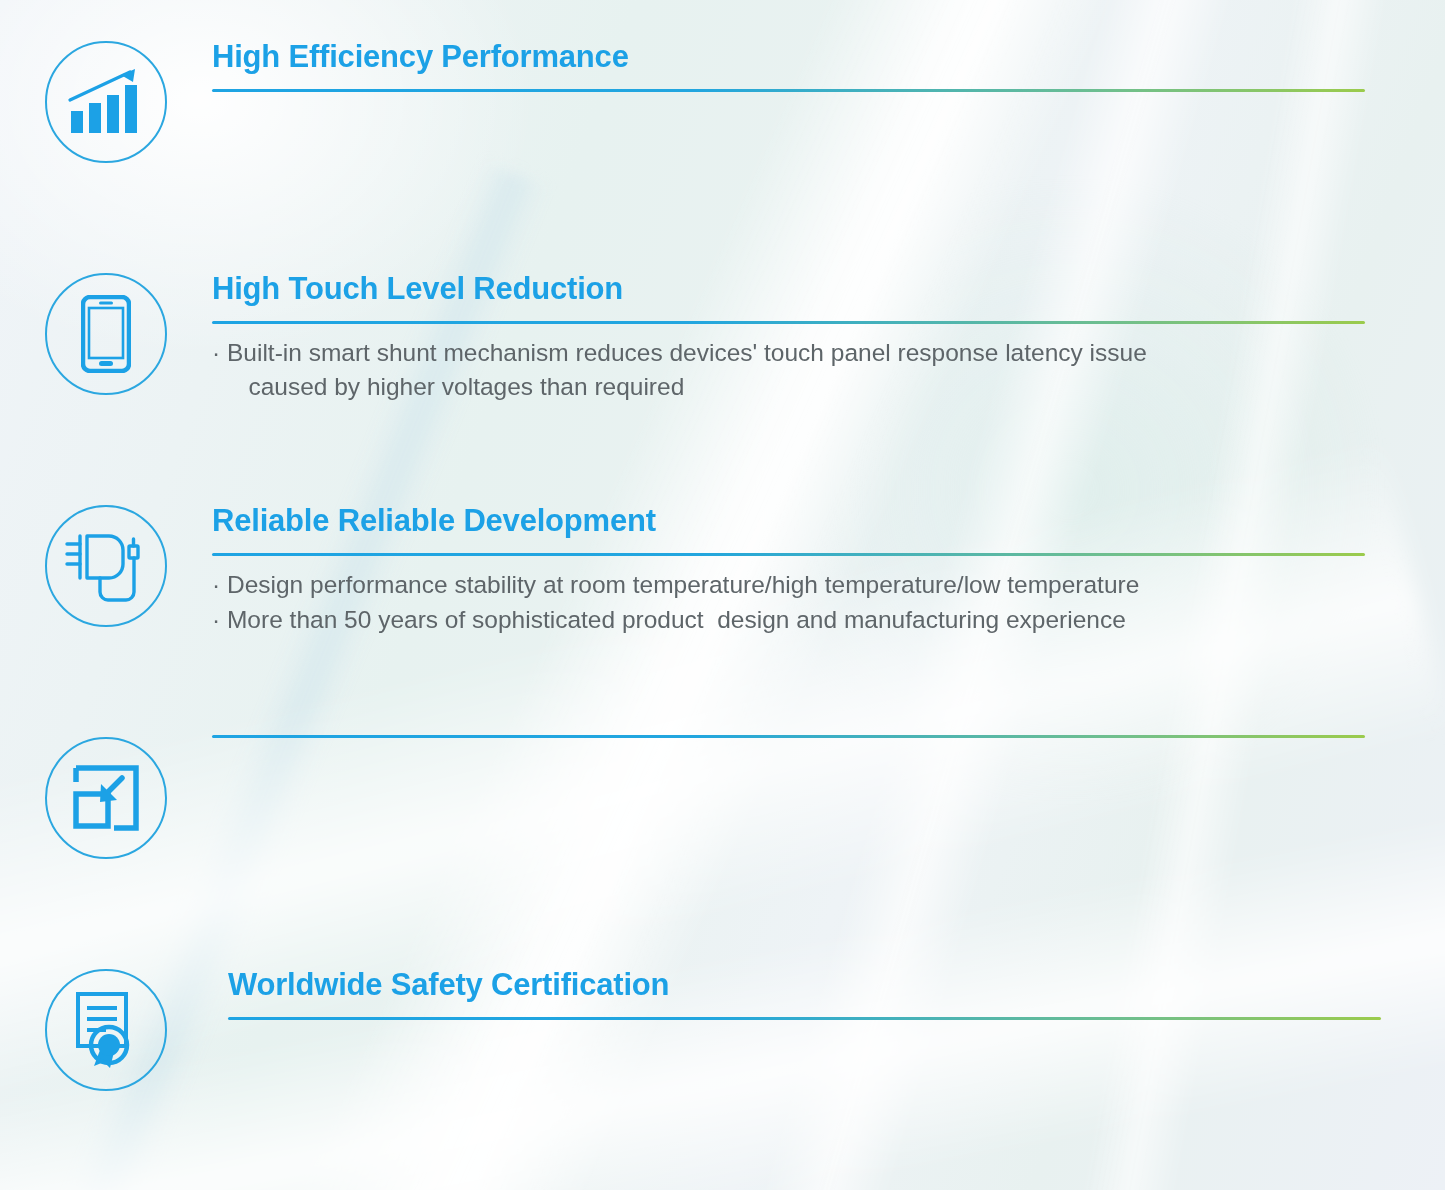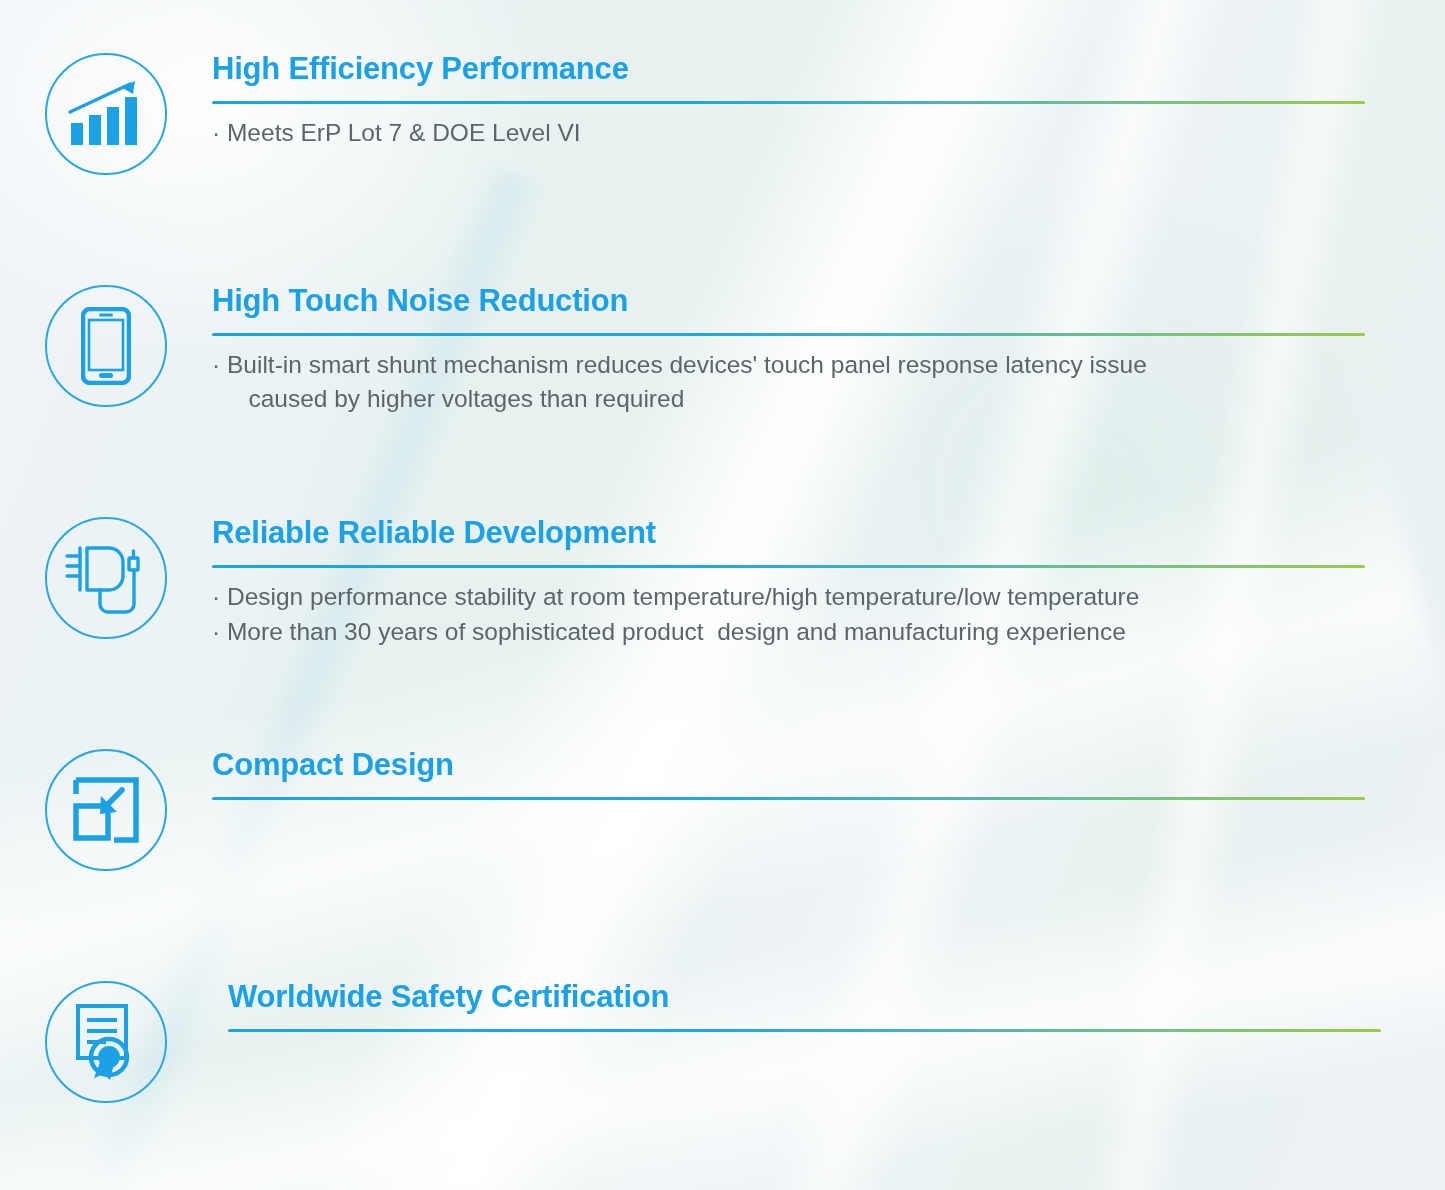--- a/index.html
+++ b/index.html
@@ -120,21 +120,21 @@
     left: 760px;
     width: 620px;
     height: 620px;
     background: radial-gradient(ellipse at center, rgba(214,236,230,0.55) 0%, rgba(214,236,230,0) 72%);
     filter: blur(4px);
   }
 
   .features {
     position: relative;
     z-index: 3;
-    padding-top: 37px;
+    padding-top: 25px;
   }
 
   .feature-row {
     position: relative;
     display: flex;
     align-items: flex-start;
     height: 232px;
     box-sizing: border-box;
   }
   .feature-row.last { height: 200px; gap: 16px; }
@@ -225,39 +225,36 @@
             <g stroke="#1ca1e6" stroke-width="3.2" fill="none" stroke-linecap="round">
               <line x1="3" y1="33" x2="63" y2="5"></line>
             </g>
             <polygon points="68,2 66,15 54,8" fill="#1ca1e6"></polygon>
           </svg>
         </div>
       </div>
       <div class="feature-body">
         <div class="feature-title">High Efficiency Performance</div>
         <div class="divider"></div>
-        <ul class="bullets">
-          <li class="bullet">· Meets ErP Lot 7 &amp; DOE Level VI</li>
-        </ul>
       </div>
     </div>
 
     <div class="feature-row">
       <div class="icon-wrap">
         <div class="icon-circle">
           <svg width="50" height="78" viewBox="0 0 50 78" aria-hidden="true">
             <rect x="2" y="2" width="46" height="74" rx="7" ry="7" fill="none" stroke="#1ca1e6" stroke-width="4.5"></rect>
             <rect x="8" y="13" width="34" height="50" fill="none" stroke="#1ca1e6" stroke-width="2.6"></rect>
             <rect x="18" y="6.5" width="14" height="3" rx="1.5" fill="#1ca1e6"></rect>
             <rect x="18" y="66" width="14" height="5" rx="2.5" fill="#1ca1e6"></rect>
           </svg>
         </div>
       </div>
       <div class="feature-body">
-        <div class="feature-title">High Touch Noise Reduction</div>
+        <div class="feature-title">High Touch Level Reduction</div>
         <div class="divider"></div>
         <ul class="bullets">
           <li class="bullet">· Built-in smart shunt mechanism reduces devices' touch panel response latency issue
    caused by higher voltages than required</li>
         </ul>
       </div>
     </div>
 
     <div class="feature-row">
       <div class="icon-wrap">
@@ -274,39 +271,38 @@
               <line x1="70.5" y1="13" x2="70.5" y2="20"></line>
             </g>
           </svg>
         </div>
       </div>
       <div class="feature-body">
         <div class="feature-title">Reliable Reliable Development</div>
         <div class="divider"></div>
         <ul class="bullets">
           <li class="bullet">· Design performance stability at room temperature/high temperature/low temperature</li>
-          <li class="bullet">· More than 30 years of sophisticated product  design and manufacturing experience</li>
+          <li class="bullet">· More than 50 years of sophisticated product  design and manufacturing experience</li>
         </ul>
       </div>
     </div>
 
     <div class="feature-row">
       <div class="icon-wrap">
         <div class="icon-circle">
           <svg width="72" height="72" viewBox="0 0 72 72" aria-hidden="true">
             <path d="M6 6 h60 v60 h-22" fill="none" stroke="#1ca1e6" stroke-width="5.5"></path>
             <path d="M6 6 v14" fill="none" stroke="#1ca1e6" stroke-width="5.5"></path>
             <rect x="6" y="32" width="32" height="32" fill="none" stroke="#1ca1e6" stroke-width="5.5"></rect>
             <line x1="52" y1="16" x2="34" y2="34" stroke="#1ca1e6" stroke-width="5.5" stroke-linecap="round"></line>
             <polygon points="30,40 31,22 47,38" fill="#1ca1e6"></polygon>
           </svg>
         </div>
       </div>
       <div class="feature-body">
-        <div class="feature-title">Compact Design</div>
         <div class="divider"></div>
       </div>
     </div>
 
     <div class="feature-row last">
       <div class="icon-wrap">
         <div class="icon-circle">
           <svg width="76" height="80" viewBox="0 0 76 80" aria-hidden="true">
             <path d="M10 4 h48 v52 h-48 z" fill="none" stroke="#1ca1e6" stroke-width="4"></path>
             <line x1="19" y1="18" x2="49" y2="18" stroke="#1ca1e6" stroke-width="4"></line>

